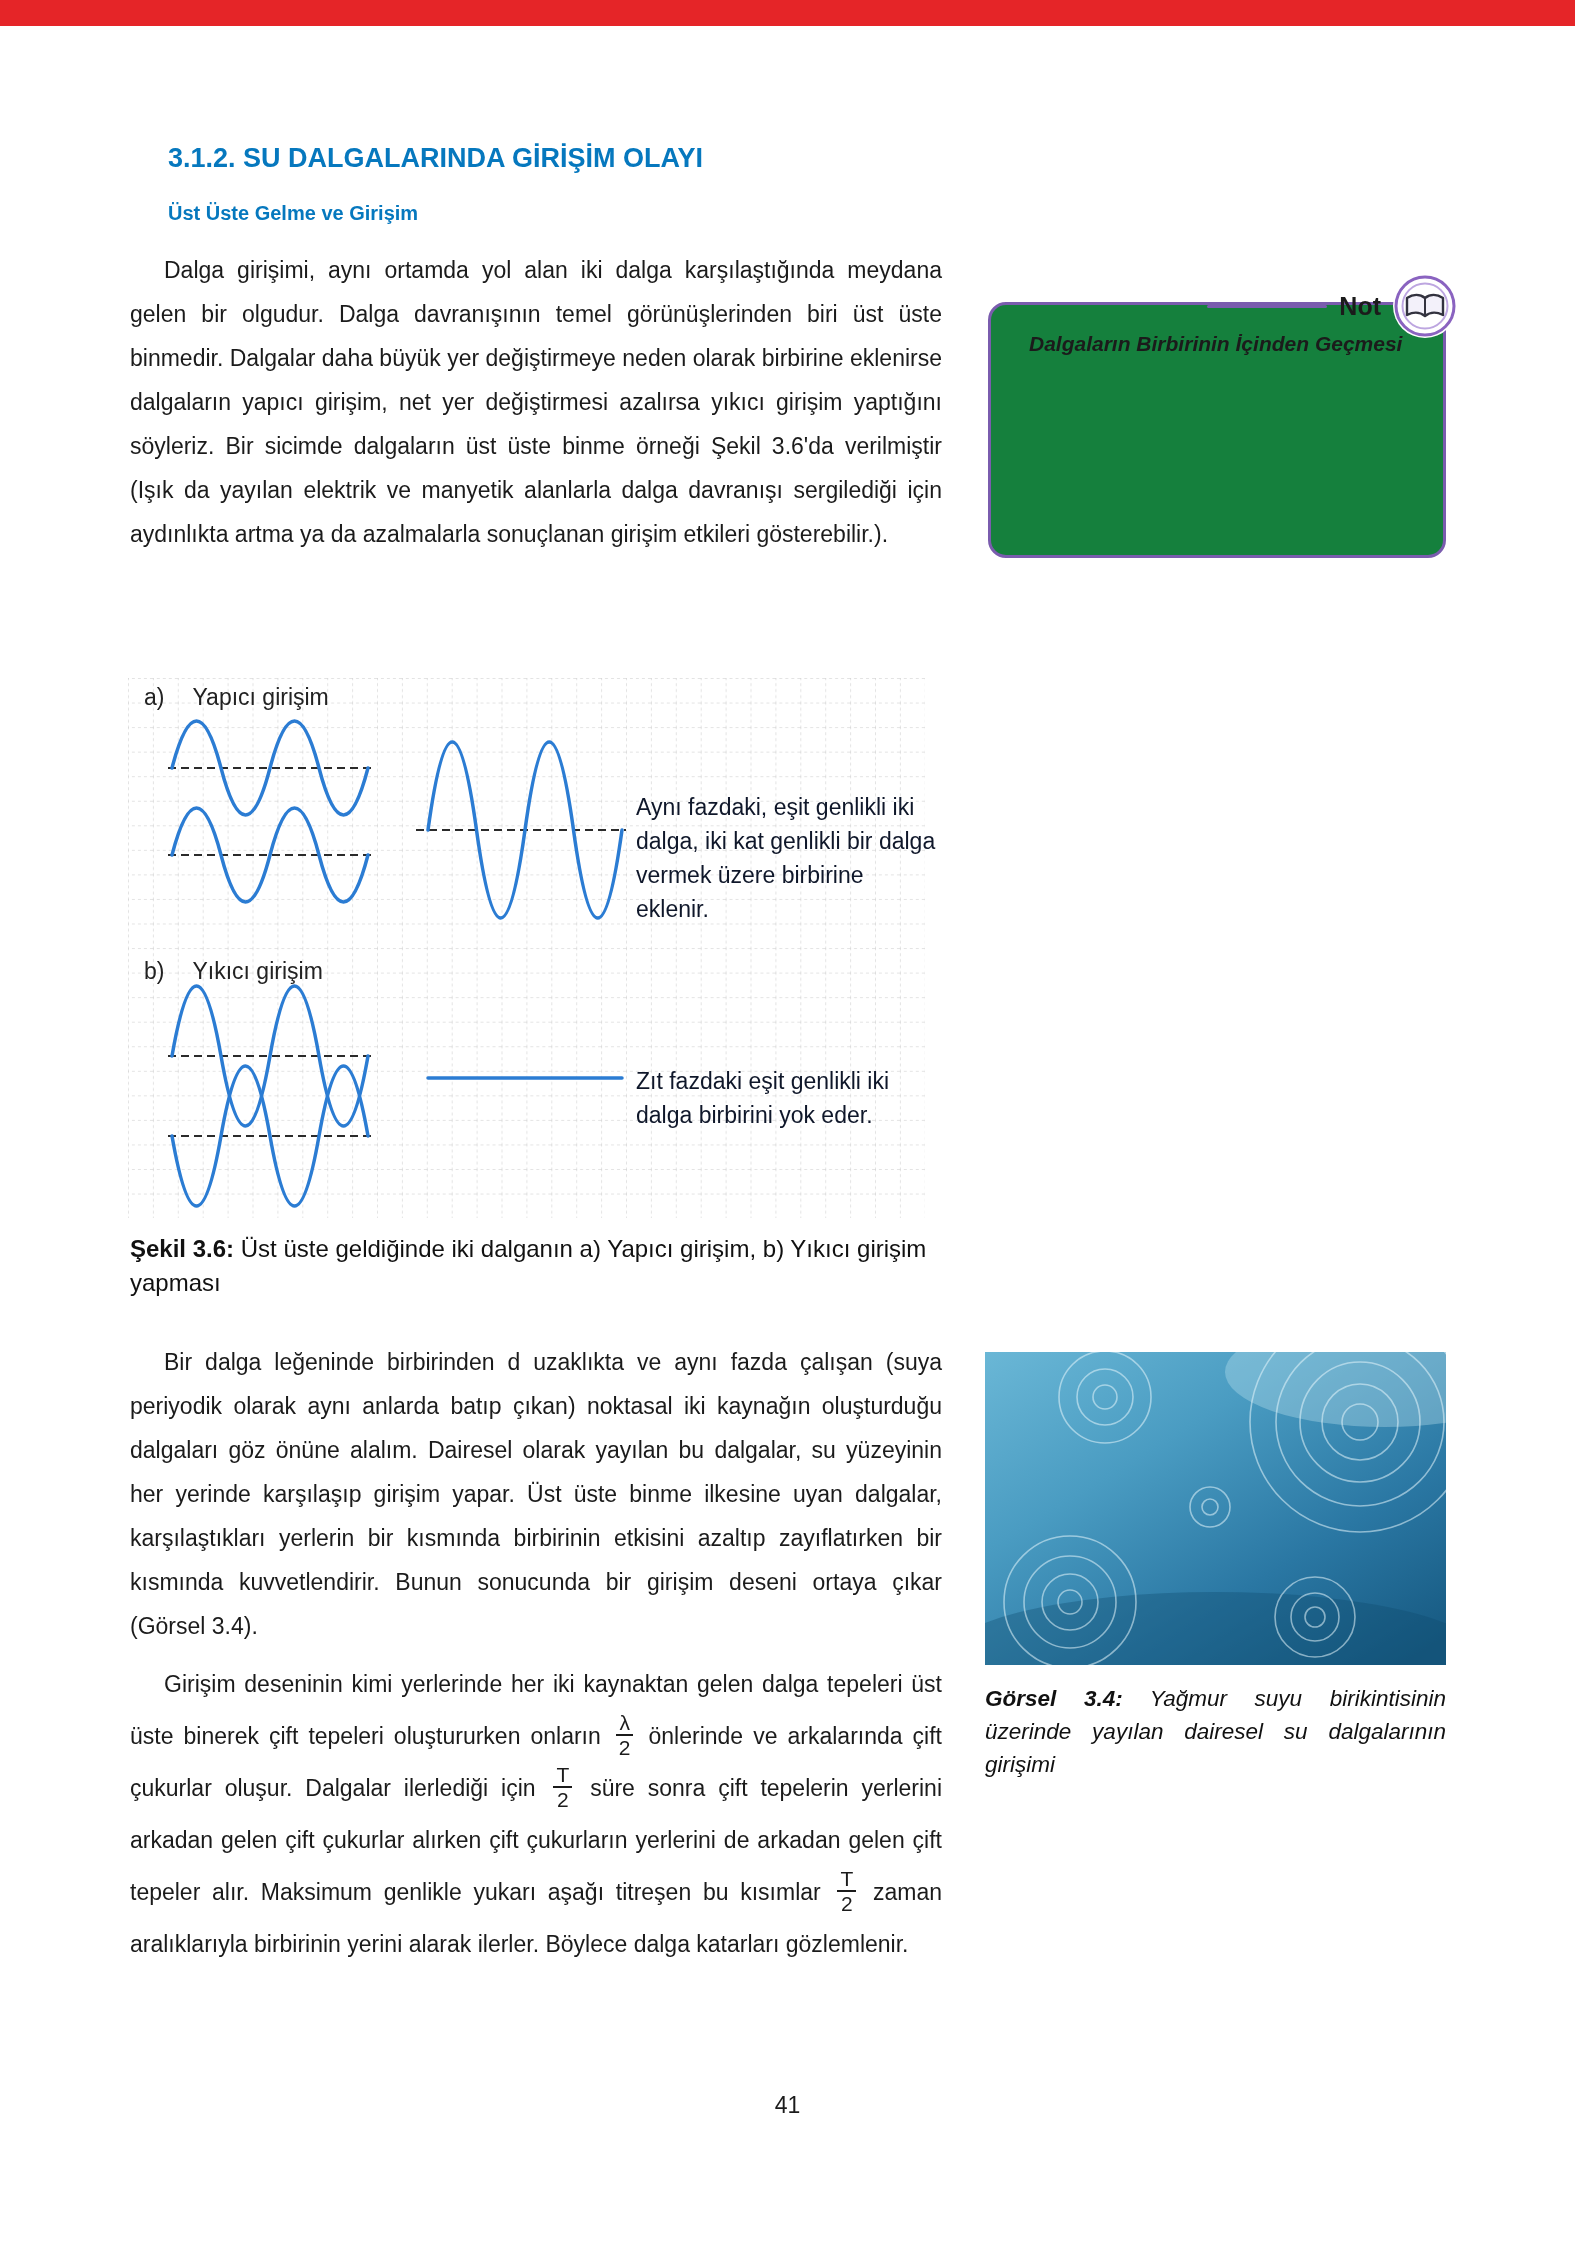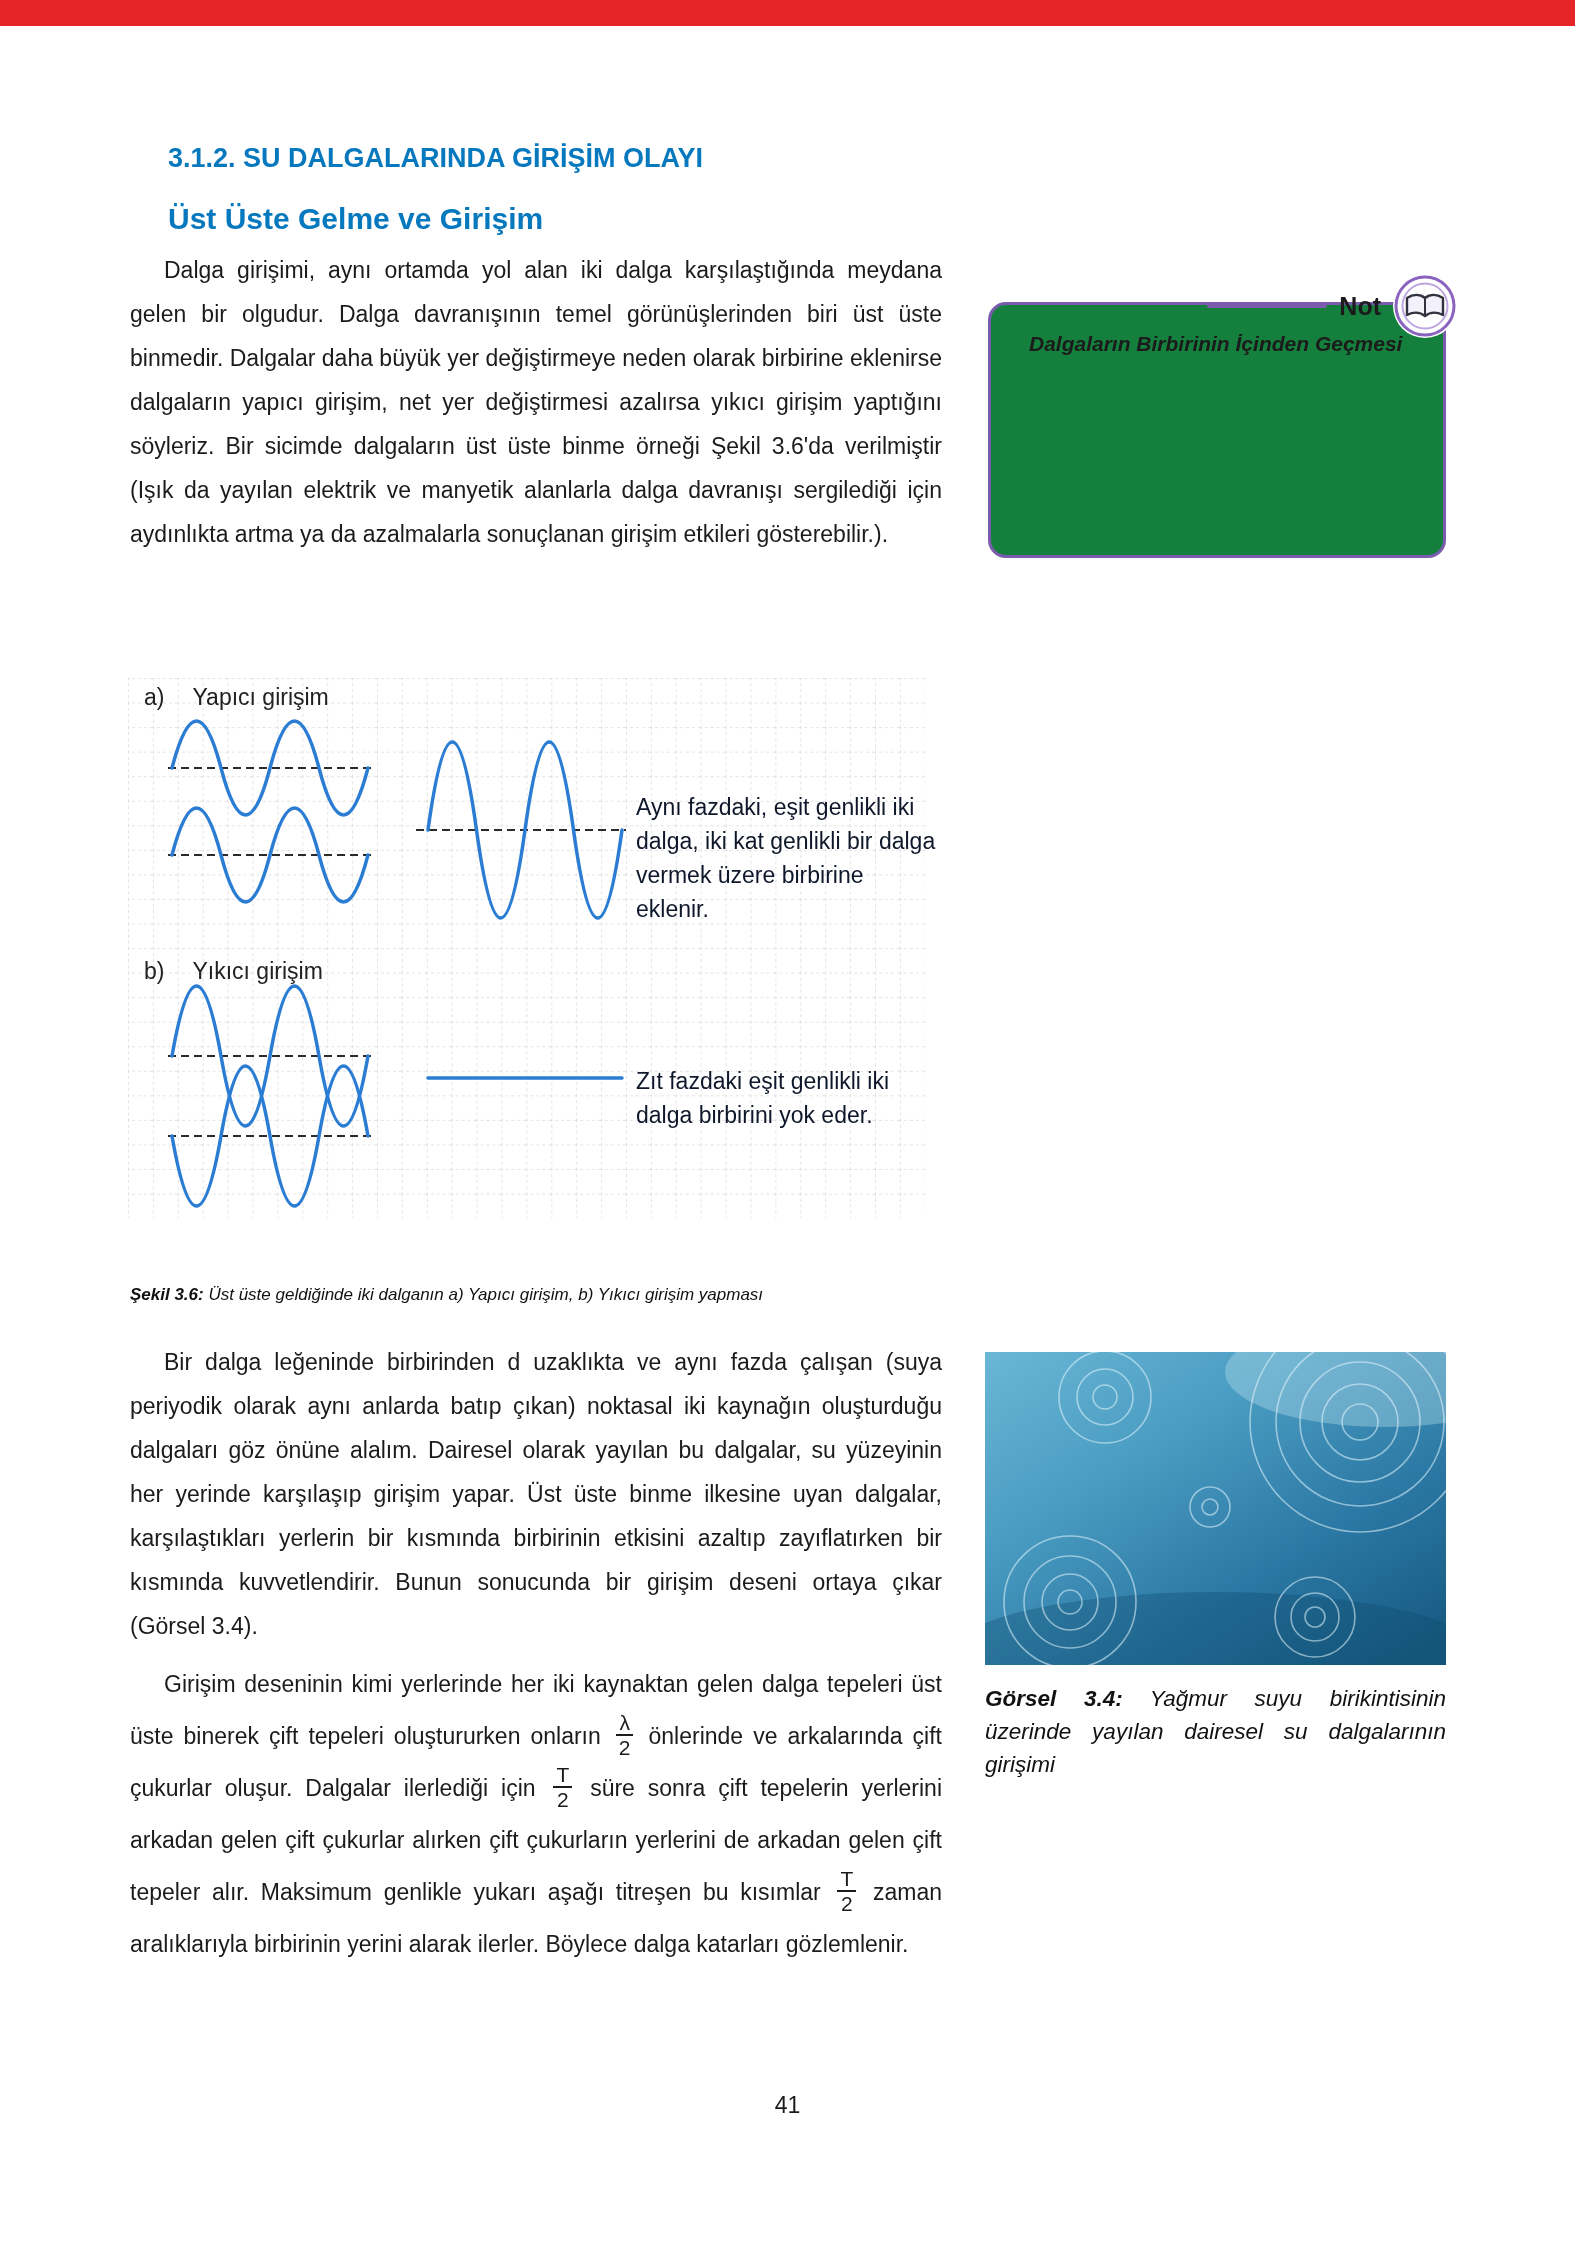--- a/index.html
+++ b/index.html
@@ -6,21 +6,21 @@
   html, body { margin: 0; padding: 0; }
   body {
     width: 1575px; height: 2244px; position: relative;
     background: #ffffff; color: #1b1b1b;
     font-family: "Liberation Sans", sans-serif;
   }
 
   .topbar { position: absolute; left: 0; top: 0; width: 100%; height: 26px; background: var(--bar_red, #e52528); }
 
   .h-section { position: absolute; left: 168px; top: 143px; font-size: 27px; font-weight: 700; color: var(--heading_blue, #0678be); }
-  .h-sub     { position: absolute; left: 168px; top: 202px; font-size: 30px; font-weight: 700; color: var(--heading_blue, #0678be); }
+  .h-sub     { position: absolute; left: 168px; top: 202px; font-size: 20px; font-weight: 700; color: var(--heading_blue, #0678be); }
 
   .para { position: absolute; font-size: 23px; text-align: justify; text-indent: 34px; margin: 0; }
   .p1 { left: 130px; top: 248px;  width: 812px; line-height: 44px; }
   .p2 { left: 130px; top: 1340px; width: 812px; line-height: 44px; }
   .p3 { left: 130px; top: 1658px; width: 812px; line-height: 52px; }
 
   .frac { display: inline-flex; flex-direction: column; align-items: center; vertical-align: middle;
           line-height: 1.1; font-size: 21px; margin: 0 5px; transform: translateY(-3px); text-indent: 0; }
   .frac .fnum { border-bottom: 2px solid #1b1b1b; padding: 0 3px; }
   .frac .fden { padding: 0 3px; }
@@ -45,22 +45,22 @@
   .gridline { fill: none; stroke: var(--grid_gray, #c8c8c8); stroke-width: 1; stroke-dasharray: 3 3; }
   .axis { stroke: #2b2b2b; stroke-width: 1.8; stroke-dasharray: 8 5; fill: none; }
   .wave { stroke: var(--wave_blue, #2b7cd3); stroke-width: 3.5; fill: none; stroke-linecap: round; }
   .fig-label { position: absolute; font-size: 23px; color: #222; display: flex; gap: 28px; }
   .fig-label.la { left: 16px; top: 6px; }
   .fig-label.lb { left: 16px; top: 280px; }
   .fig-cap { position: absolute; font-size: 23px; line-height: 34px; color: #0f172a; width: 300px; left: 508px; }
   .fig-cap.ca { top: 112px; }
   .fig-cap.cb { top: 386px; }
 
-  .sekil-cap  { position: absolute; left: 130px; top: 1278px; width: 812px;
-                font-size: 17px; font-style: italic; line-height: 34px; color: #111; }
+  .sekil-cap  { position: absolute; left: 130px; top: 1232px; width: 812px;
+                font-size: 24px; line-height: 34px; color: #111; }
   .cap-label  { font-weight: 700; }
 
   
   .photo { position: absolute; left: 985px; top: 1352px; width: 461px; height: 313px; overflow: hidden; }
   .gorsel-cap { position: absolute; left: 985px; top: 1682px; width: 461px;
                 font-size: 22.5px; font-style: italic; line-height: 33px; text-align: justify; color: #111; }
 
   .pagenum { position: absolute; left: 0; top: 2092px; width: 100%; text-align: center; font-size: 23px; color: #1b1b1b; }
 </style>
 </head>

